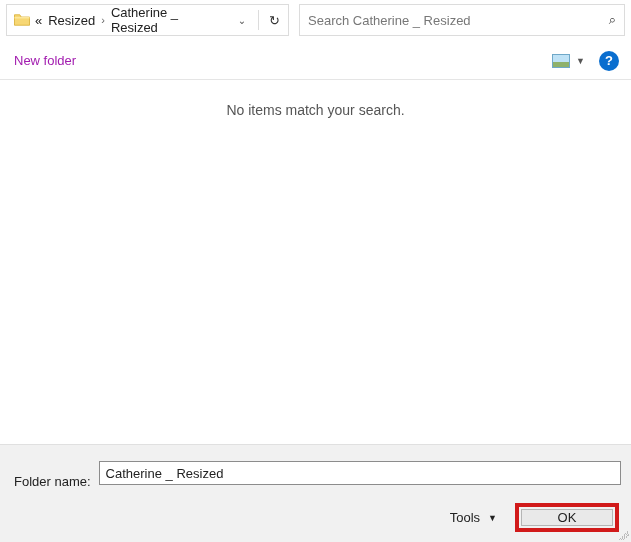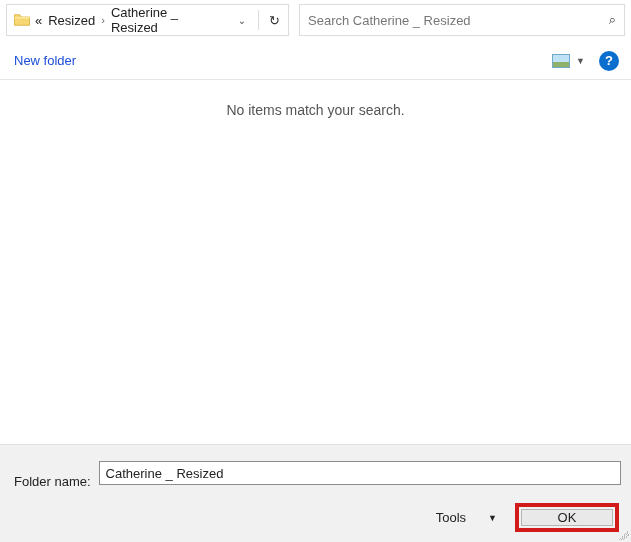--- a/index.html
+++ b/index.html
@@ -45,21 +45,21 @@
   .cmd-row {
     height: 38px;
     border-bottom: 1px solid #e5e5e5;
     display: flex;
     align-items: center;
     padding: 0 12px 0 10px;
     margin-top: 6px;
     justify-content: space-between;
   }
   .new-folder {
-    color: #1d4ed8;
+    color: #a21caf;
     font-size: 13px;
     padding: 4px 4px;
   }
   .view-controls { display: flex; align-items: center; gap: 14px; }
   .view-icon {
     display: inline-flex;
     align-items: center;
     gap: 6px;
   }
   .view-icon .pic {
@@ -110,21 +110,21 @@
   .btn-row {
     display: flex;
     justify-content: flex-end;
     align-items: center;
     gap: 12px;
     margin-top: 14px;
     padding-right: 2px;
   }
   .tools {
     font-size: 13px; color: #222;
-    display: flex; align-items: center; gap: 22px;
+    display: flex; align-items: center; gap: 8px;
     margin-right: 6px;
   }
   .tools .tri { font-size: 9px; color: #222; }
   .btn {
     width: 92px; height: 17px;
     background: #e9e9e9;
     border: 1px solid #b5b5b5;
     font-size: 13px; color: #222;
     display: flex; align-items: center; justify-content: center;
   }

